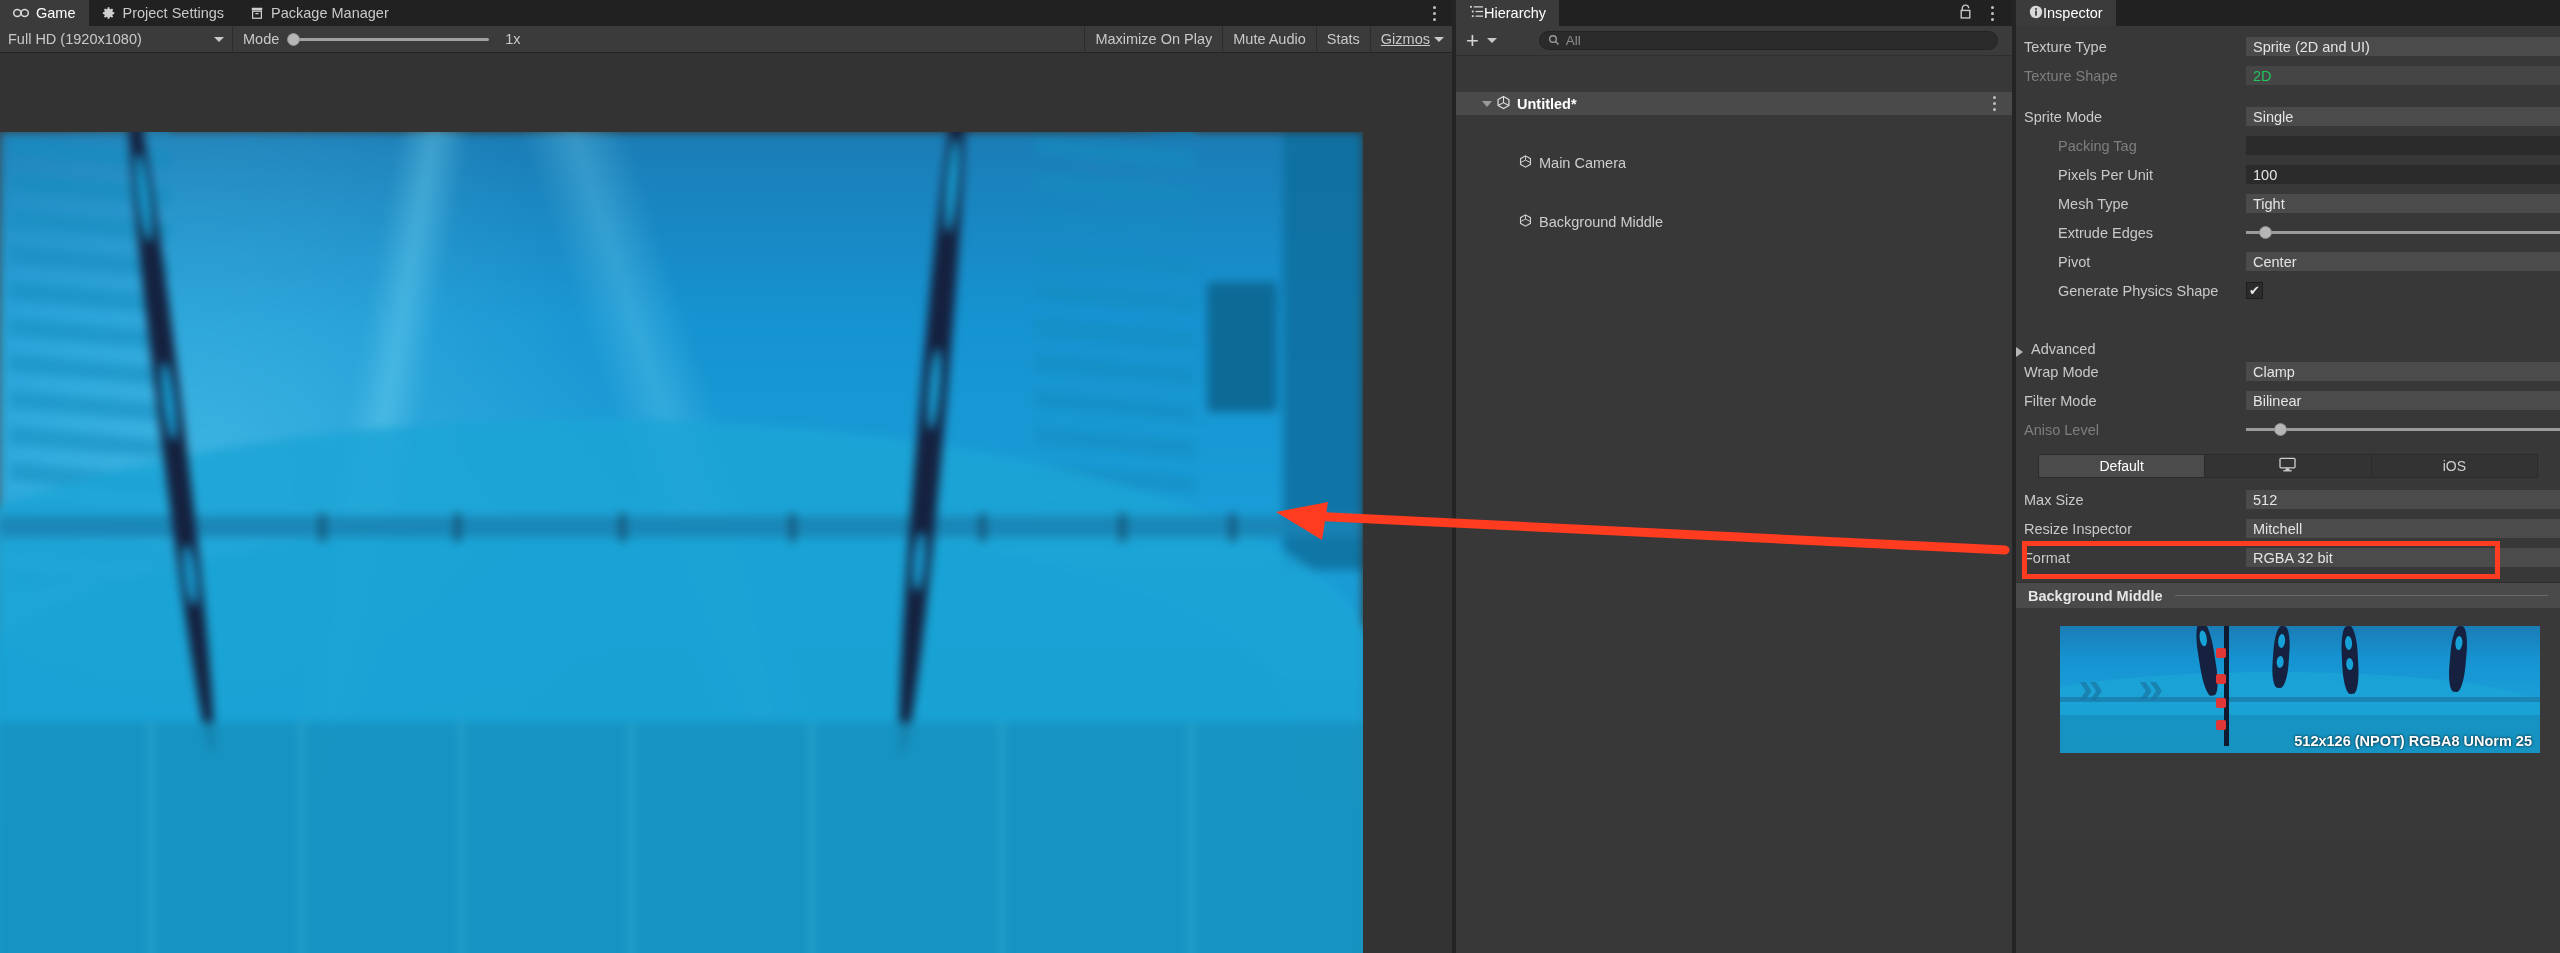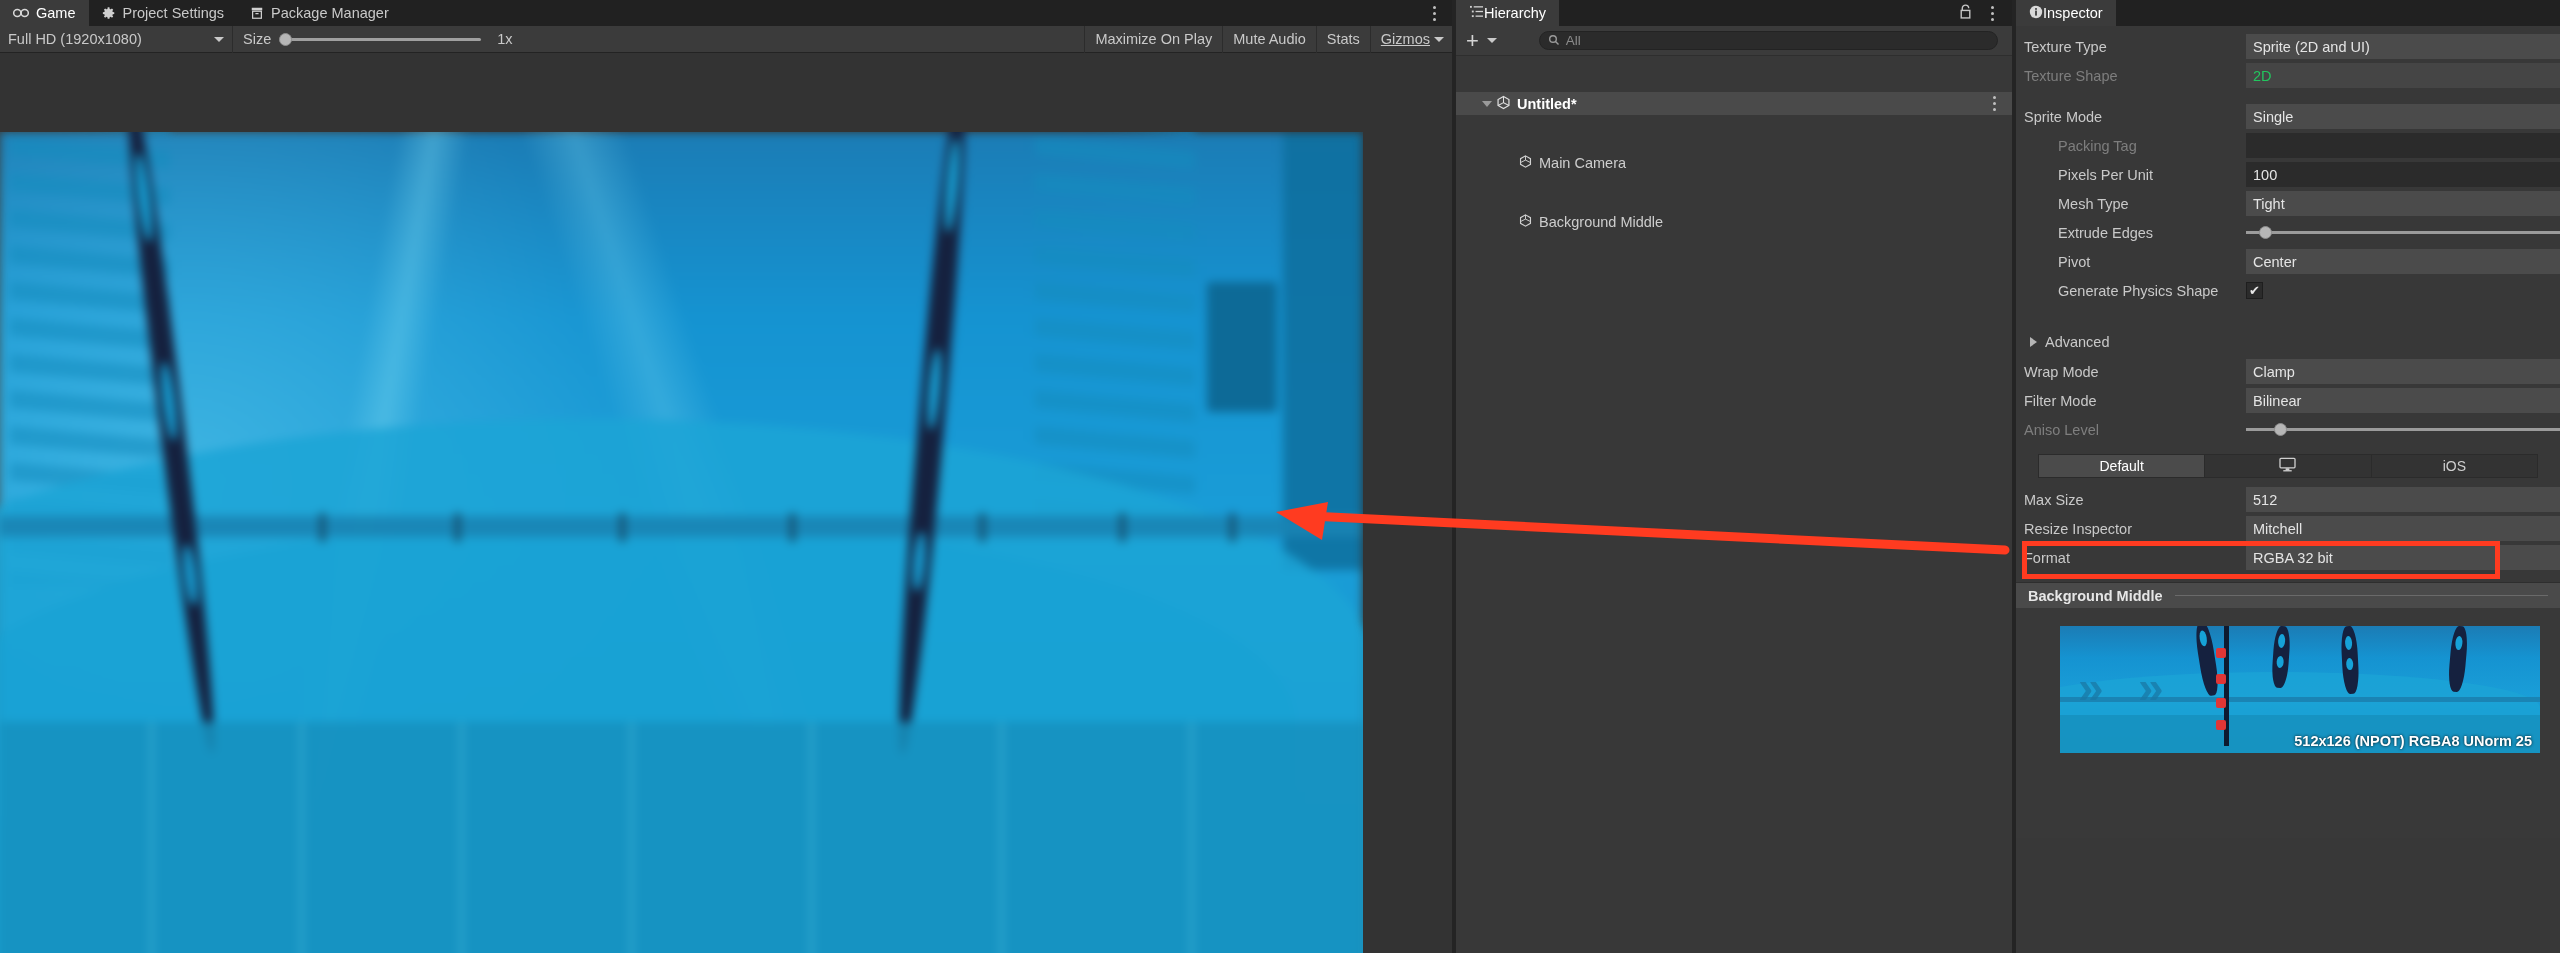--- a/index.html
+++ b/index.html
@@ -194,36 +194,36 @@
     background:#383838; overflow:hidden;
   }
   .insp-body{ padding-top:6px; }
   .prop-row{
     display:flex; align-items:center; height:29px; font-size:14.5px;
   }
   .prop-label{ width:230px; padding-left:8px; color:#c9c9c9; }
   .prop-label.indent{ padding-left:42px; }
   .prop-label.dim{ color:#7e7e7e; }
   .prop-field{
-    flex:1; margin-right:0; height:25px; background:#4b4b4b; color:#e4e4e4;
+    flex:1; margin-right:0; height:19px; background:#4b4b4b; color:#e4e4e4;
     display:flex; align-items:center; padding:0 7px; font-size:14.5px;
   }
   .prop-field.dark{ background:#2b2b2b; }
   .prop-field.dim{ color:#22c55e; background:#454545; }
   .prop-field.empty{ background:#2b2b2b; }
   .prop-slider{ flex:1; display:flex; align-items:center; height:19px; padding-right:0;}
   .prop-slider .track{ position:relative; width:100%; height:3px; background:#9b9b9b;}
   .prop-slider .knob{ position:absolute; top:-5px; width:13px;height:13px;border-radius:50%;
     background:#b6b6b6;border:1px solid #8d8d8d;}
   .checkbox{
     width:17px;height:17px;background:#2b2b2b;border:1px solid #1e1e1e;
     display:flex;align-items:center;justify-content:center;color:#e9e9e9;font-size:13px;
   }
   .foldout{
-    display:flex;align-items:center;gap:8px;height:30px;padding-left:14px;font-size:14.5px;color:#c9c9c9;
+    display:flex;align-items:flex-end;gap:8px;height:30px;font-size:14.5px;color:#c9c9c9;
   }
   .foldout .tri{
     width:0;height:0;border-top:5.5px solid transparent;border-bottom:5.5px solid transparent;
     border-left:7px solid #b5b5b5;
   }
   .gap{ height:12px; }
 
   .platform-tabs{
     display:flex; margin:10px 22px 0 22px; height:24px;
     border:1px solid #2b2b2b; background:#333333;
@@ -316,21 +316,21 @@
       </div>
     </div>
 
     <div class="game-toolbar">
       <div class="resolution-dd">
         <span>Full HD (1920x1080)</span>
         <span class="caret"></span>
       </div>
       <div class="tb-sep"></div>
       <div class="scale-group">
-        <span class="scale-label">Size</span>
+        <span class="scale-label">Mode</span>
         <span class="slider">
             <span class="knob"></span>
           </span>
         <span class="scale-val">1x</span>
       </div>
       <div class="tb-right">
         <div class="tb-btn">
             <span>Maximize On Play</span>
           </div>
         <div class="tb-btn">

